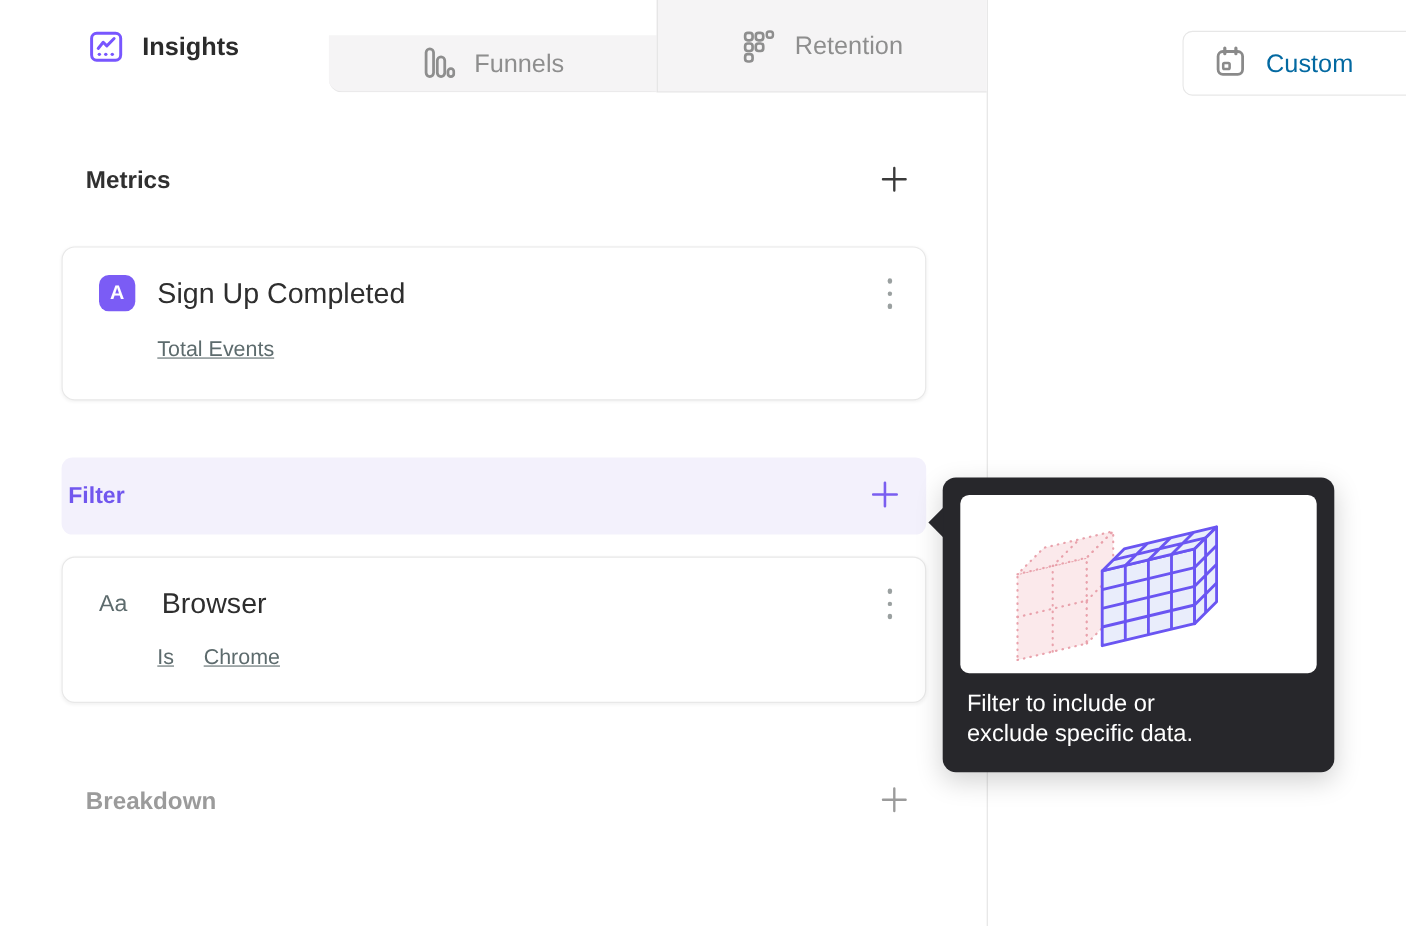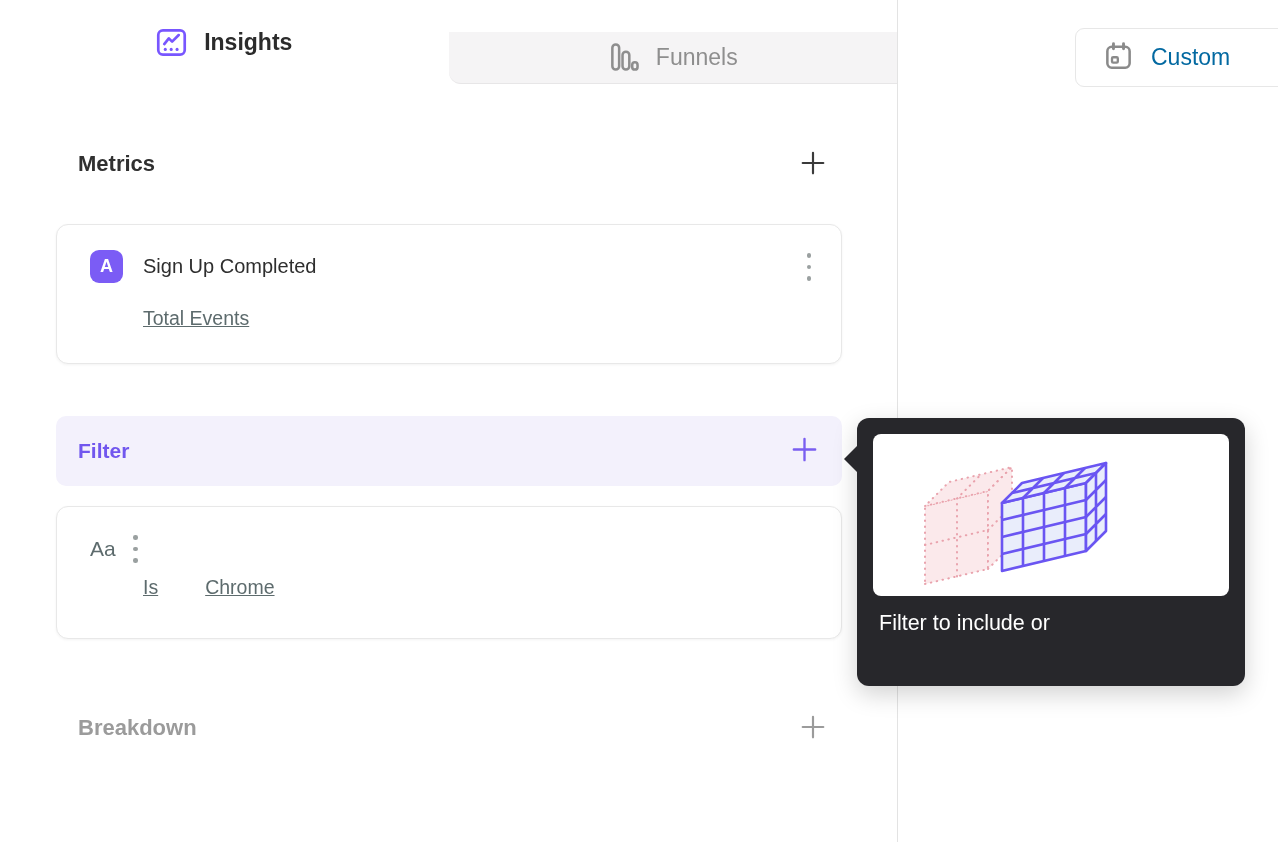--- a/index.html
+++ b/index.html
@@ -23,42 +23,42 @@
   .metrics-head { margin-top:62px; }
   .metrics-head .hd { font-size:22px; font-weight:700; color:#303030; }
   .plus-btn { background:none; border:none; cursor:pointer; display:flex; align-items:center; }
   .card { border:1px solid #e8e8e8; border-radius:12px; background:#fff;
     box-shadow:0 1px 3px rgba(0,0,0,.05); padding:24px 24px 0 33px; }
   .metric-card { margin-top:42px; height:140px; }
   .card-row1 { display:flex; align-items:center; }
   .badge { width:33px; height:33px; border-radius:9px; background:#7b5cf5; color:#fff;
     font-size:18px; font-weight:700; display:flex; align-items:center; justify-content:center; }
   .badge-txt { width:37px; font-size:21px; color:#5d6b6d; }
-  .card-title { margin-left:20px; font-size:20px; font-weight:500; color:#2e2e2e; flex:1; }
+  .card-title { margin-left:20px; font-size:26px; font-weight:500; color:#2e2e2e; flex:1; }
   .kebab { display:flex; flex-direction:column; gap:7px; padding:4px 6px; background:none;
     border:none; cursor:pointer; }
   .kebab i { width:4.5px; height:4.5px; border-radius:50%; background:#9aa0a0; display:block; }
   .card-row2 { margin-top:22px; margin-left:53px; font-size:19.5px; color:#5d6b6d; display:flex;text-decoration:underline; }
   .filter-row { margin-top:52px; height:70px; background:#f3f1fc; border-radius:10px;
     display:flex; align-items:center; justify-content:space-between;
-    padding-left:22px; padding-right:24px; cursor:pointer; }
+    padding-left:6px; padding-right:24px; cursor:pointer; }
   .filter-row .hd { font-size:21px; font-weight:700; color:#7157ee; }
   .filter-card { margin-top:20px; height:133px; }
-  .filter-card .card-row2 { margin-top:9px;gap:20px; }
+  .filter-card .card-row2 { margin-top:20px; }
   .op { display:inline-block; }
   .val { display:inline-block; margin-left:27px; }
   .breakdown-head { margin-top:64px; height:50px; }
   .breakdown-head .hd { font-size:22px; font-weight:700; color:#9b9b9b; }
   
   .custom-btn { position:absolute; left:1075px; top:28px; width:232px; height:59px;
     background:#fff; border:1px solid #e7e7e7; border-radius:9px; display:flex;
     align-items:center; gap:17px; padding-left:27px; cursor:pointer; }
   .custom-btn .lbl { font-size:23px; color:#0369a1; }
   
-  .tooltip { position:absolute; left:857px; top:418px; width:388px; height:268px;
+  .tooltip { position:absolute; left:857px; top:434px; width:356px; height:268px;
     background:#27272b; border-radius:12px; padding:16px; z-index:10;
     box-shadow:0 8px 24px rgba(0,0,0,.18); }
   .tooltip:before { content:""; position:absolute; left:-13px; top:27px; width:0; height:0;
     border-top:14px solid transparent; border-bottom:14px solid transparent;
     border-right:14px solid #27272b; }
   .tooltip-img { height:162px; background:#fff; border-radius:8px; overflow:hidden; }
   .tooltip-cap { margin:13px 6px 0; color:#fff; font-size:21.5px; font-weight:500;
     line-height:28px; }
 </style>
 </head>
@@ -82,20 +82,33 @@
     <div class="tab inactive first">
       <span>
         <svg width="31" height="31" viewBox="0 0 32 32" fill="none" stroke="#8e8e8e" stroke-width="2.6">
           <rect x="4.5" y="2.5" width="7" height="26" rx="3.5"></rect>
           <rect x="15" y="10" width="7" height="18.5" rx="3.5"></rect>
           <rect x="25" y="21" width="5.5" height="7.5" rx="2.7"></rect>
         </svg>
       </span>
       <span>Funnels</span>
     </div>
+    <div class="tab inactive">
+      <span>
+        <svg width="31" height="31" viewBox="0 0 32 32" fill="none" stroke="#8e8e8e" stroke-width="2.5">
+          <rect x="3.5" y="4" width="7" height="7" rx="2.6"></rect>
+          <rect x="13.5" y="4" width="7" height="7" rx="2.6"></rect>
+          <rect x="23.8" y="2.8" width="5.8" height="5.8" rx="2.3" stroke-width="2.3"></rect>
+          <rect x="3.5" y="14" width="7" height="7" rx="2.6"></rect>
+          <rect x="13.5" y="14" width="7" height="7" rx="2.6"></rect>
+          <rect x="3.5" y="24" width="7" height="7" rx="2.6"></rect>
+        </svg>
+      </span>
+      <span>Retention</span>
+    </div>
   </div>
 
   <div class="section-head metrics-head">
     <span class="hd">Metrics</span>
     <button class="plus-btn">
       <span>
         <svg width="26" height="26" viewBox="0 0 24 24">
             <path d="M12 2.5 V21.5 M2.5 12 H21.5" stroke="#3a3a3a" stroke-width="2" stroke-linecap="round"></path>
           </svg>
       </span>
@@ -124,20 +137,21 @@
         <svg width="27" height="27" viewBox="0 0 24 24">
             <path d="M12 2.5 V21.5 M2.5 12 H21.5" stroke="#7a5ef0" stroke-width="2.1" stroke-linecap="round"></path>
           </svg>
       </span>
     </button>
   </div>
 
   <div class="section card filter-card">
     <div class="card-row1">
       <span class="badge-txt">Aa</span>
+      <span class="card-title">Browser</span>
       <button class="kebab">
           <i></i>
           <i></i>
           <i></i>
         </button>
     </div>
     <div class="card-row2">
       <span class="op">Is</span>
       <span class="val">Chrome</span>
     </div>
@@ -187,14 +201,15 @@
           <path d="M136,130 L136,62 M157,125 L157,57 M178,120 L178,52"></path>
           <path d="M115,118 L199,98 M115,101 L199,81 M115,84 L199,64"></path>
           <path d="M136,62 L156,42 M157,57 L177,37 M178,52 L198,32 M125,57 L209,37"></path>
           <path d="M199,98 L219,78 M199,81 L219,61 M199,64 L219,44 M209,105 L209,37"></path>
         </g>
       </g>
     </svg>
   </div>
   <div class="tooltip-cap">
     <div>Filter to include or</div>
+    <div>exclude specific data.</div>
   </div>
 </div>
 
 </body></html>

